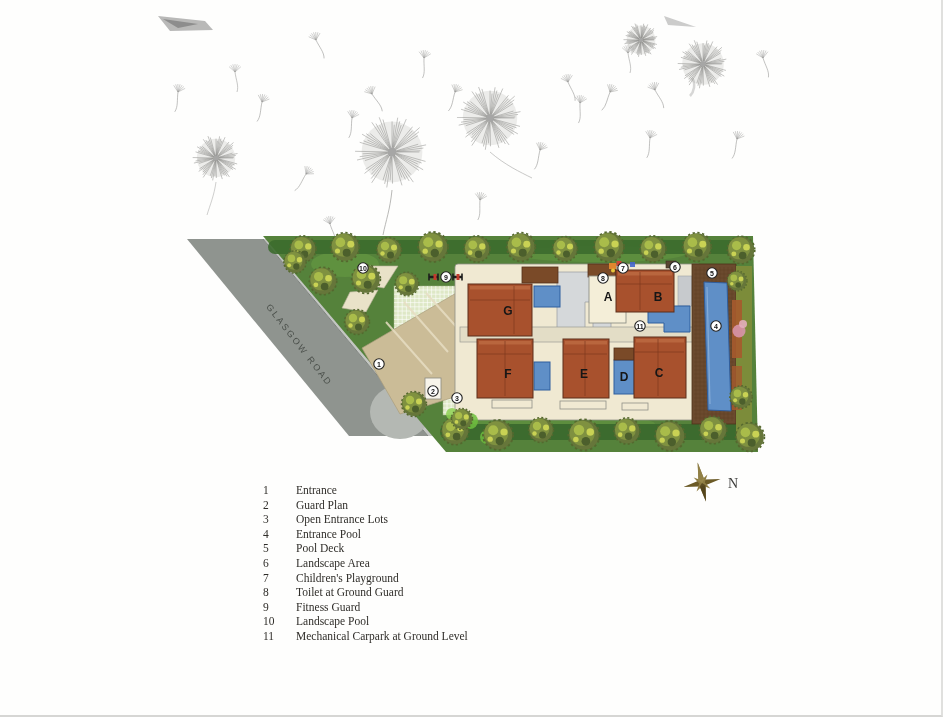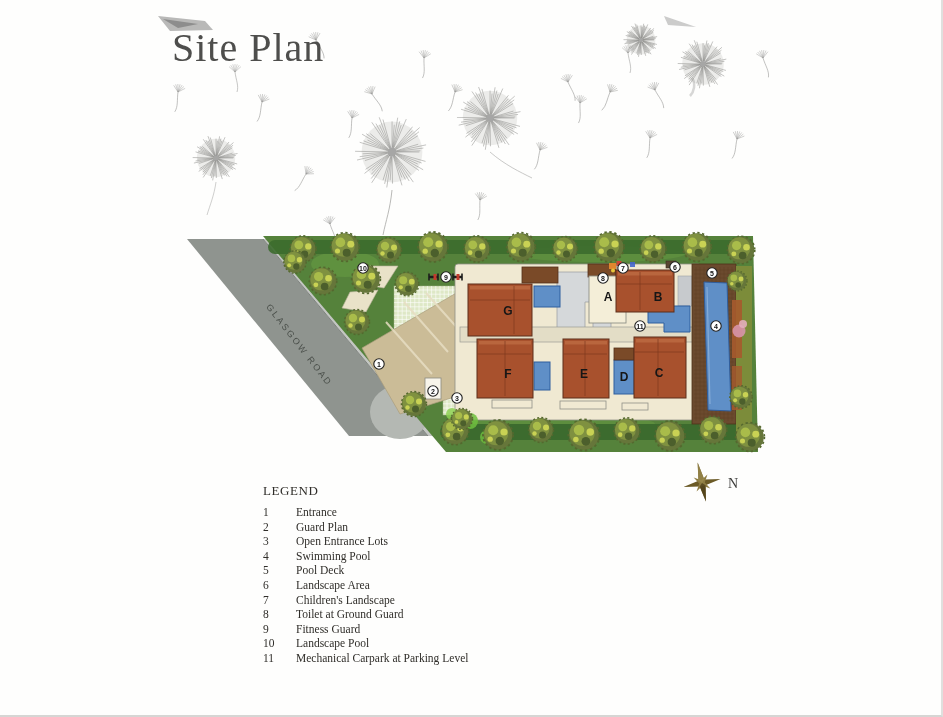--- a/index.html
+++ b/index.html
@@ -32,21 +32,20 @@
   .marker text{font:700 7px "Liberation Sans",sans-serif;fill:#111;text-anchor:middle;}
   .bldlabel{font:700 12px "Liberation Sans",sans-serif;fill:#161616;text-anchor:middle;}
   .roadlabel{font:400 9px "Liberation Sans",sans-serif;fill:#4a4f4a;letter-spacing:2.2px;text-anchor:middle;}
   .nlabel{font:400 14px "Liberation Serif",serif;fill:#3b3b39;}
 </style>
 </head>
 <body>
 
 <div class="page">
 
-  <h1 class="page-title">Site Plan</h1>
 
   <svg class="plan-svg" width="943" height="717" viewBox="0 0 943 717">
     <defs>
       <g id="treeSym">
         <circle r="12" fill="#66763a"></circle>
         <circle r="12.5" fill="none" stroke="#55682f" stroke-width="1.5" stroke-dasharray="2 2.2"></circle>
         <circle r="10" cx="-1.5" cy="-1.5" fill="#7f9140"></circle>
         <circle r="4.2" cx="-4" cy="-4" fill="#a9bc4a"></circle>
         <circle r="3" cx="5" cy="-2.5" fill="#c9d254"></circle>
         <circle r="3.5" cx="1.5" cy="5" fill="#4c5f2c"></circle>
@@ -759,59 +758,58 @@
         <polygon points="0,-21 3,-3 19,0 3,3 0,19 -3,3 -19,0 -3,-3" fill="#6b5a26"></polygon>
         <polygon transform="rotate(45)" points="0,-10 2,-2 10,0 2,2 0,10 -2,2 -10,0 -2,-2" fill="#8d7c42"></polygon>
         <polygon points="0,-21 3,-3 0,0 -3,-3" fill="#9b8a4e" opacity=".8"></polygon>
         <polygon points="0,19 3,3 0,0 -3,3" fill="#4f401a" opacity=".8"></polygon>
       </g>
       <text class="nlabel" x="728" y="488">N</text>
     </g>
   </svg>
 
   <div class="legend">
-    <div class="legend-title">LEGEND</div>
     <div class="legend-row">
         <span class="legend-num">1</span>
         <span class="legend-lab">Entrance</span>
       </div>
     <div class="legend-row">
         <span class="legend-num">2</span>
         <span class="legend-lab">Guard Plan</span>
       </div>
     <div class="legend-row">
         <span class="legend-num">3</span>
         <span class="legend-lab">Open Entrance Lots</span>
       </div>
     <div class="legend-row">
         <span class="legend-num">4</span>
-        <span class="legend-lab">Swimming Pool</span>
+        <span class="legend-lab">Entrance Pool</span>
       </div>
     <div class="legend-row">
         <span class="legend-num">5</span>
         <span class="legend-lab">Pool Deck</span>
       </div>
     <div class="legend-row">
         <span class="legend-num">6</span>
         <span class="legend-lab">Landscape Area</span>
       </div>
     <div class="legend-row">
         <span class="legend-num">7</span>
-        <span class="legend-lab">Children's Landscape</span>
+        <span class="legend-lab">Children's Playground</span>
       </div>
     <div class="legend-row">
         <span class="legend-num">8</span>
         <span class="legend-lab">Toilet at Ground Guard</span>
       </div>
     <div class="legend-row">
         <span class="legend-num">9</span>
         <span class="legend-lab">Fitness Guard</span>
       </div>
     <div class="legend-row">
         <span class="legend-num">10</span>
         <span class="legend-lab">Landscape Pool</span>
       </div>
     <div class="legend-row">
         <span class="legend-num">11</span>
-        <span class="legend-lab">Mechanical Carpark at Parking Level</span>
+        <span class="legend-lab">Mechanical Carpark at Ground Level</span>
       </div>
   </div>
 </div>
 
 </body></html>

